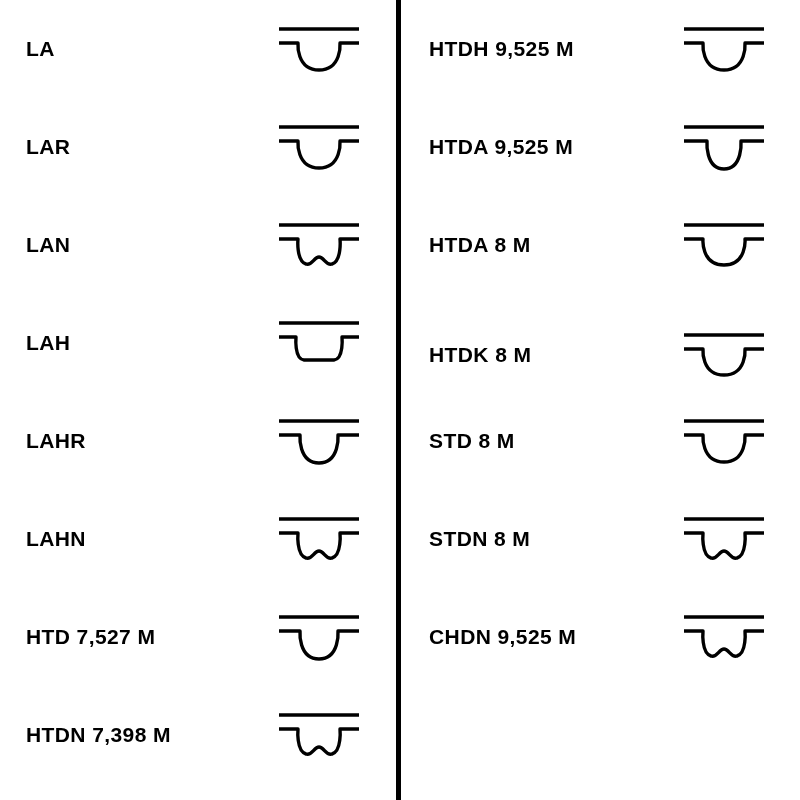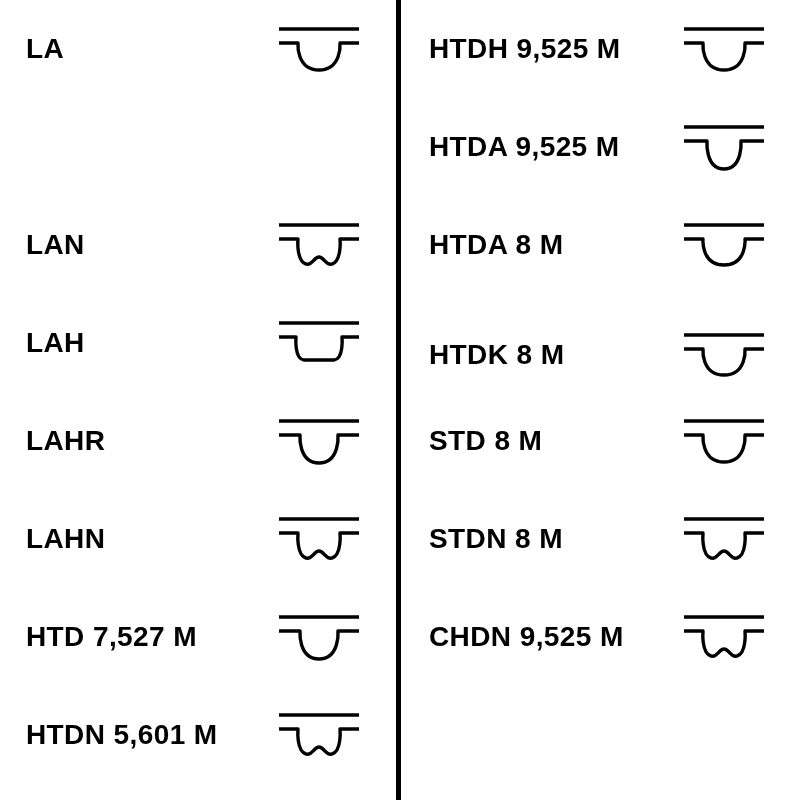--- a/index.html
+++ b/index.html
@@ -36,21 +36,21 @@
 
   .row {
     position: absolute;
     left: 0;
     right: 0;
     height: 98px;
     display: flex;
     align-items: center;
   }
   .row-label {
-    font-size: 28px;
+    font-size: 21px;
     font-weight: bold;
     color: #000000;
     letter-spacing: 0.4px;
     white-space: nowrap;
   }
   .col-left .row-label  { margin-left: 26px; }
   .col-right .row-label { margin-left: 28px; }
 
   .profile {
     position: absolute;
@@ -83,20 +83,29 @@
     <div class="row" style="top:0px">
       <span class="row-label">LA</span>
       <span class="profile">
         <svg width="86" height="56" viewBox="0 0 86 56">
           <line class="top-line" x1="3" y1="8" x2="83" y2="8"></line>
           <path class="tooth-path" d="M3,22 L22,22 C22,22 20,49 43,49 C66,49 64,22 64,22 L83,22"></path>
         </svg>
       </span>
     </div>
 
+    <div class="row" style="top:98px">
+      <span class="row-label">LAR</span>
+      <span class="profile">
+        <svg width="86" height="56" viewBox="0 0 86 56">
+          <line class="top-line" x1="3" y1="8" x2="83" y2="8"></line>
+          <path class="tooth-path" d="M3,22 L22,22 C22,22 20,49 43,49 C66,49 64,22 64,22 L83,22"></path>
+        </svg>
+      </span>
+    </div>
 
     <div class="row" style="top:294px">
       <span class="row-label">LAH</span>
       <span class="profile">
         <svg width="86" height="56" viewBox="0 0 86 56">
           <line class="top-line" x1="3" y1="8" x2="83" y2="8"></line>
           <path class="tooth-path" d="M3,22 L20,22 C20,22 18,44 28,45 L58,45 C68,44 66,22 66,22 L83,22"></path>
         </svg>
       </span>
     </div>
@@ -135,21 +144,21 @@
       <span class="row-label">HTD 7,527 M</span>
       <span class="profile">
         <svg width="86" height="56" viewBox="0 0 86 56">
           <line class="top-line" x1="3" y1="8" x2="83" y2="8"></line>
           <path class="tooth-path" d="M3,22 L24,22 C24,22 22,50 43,50 C64,50 62,22 62,22 L83,22"></path>
         </svg>
       </span>
     </div>
 
     <div class="row" style="top:686px">
-      <span class="row-label">HTDN 5,601 M</span>
+      <span class="row-label">HTDN 7,398 M</span>
       <span class="profile">
         <svg width="86" height="56" viewBox="0 0 86 56">
           <line class="top-line" x1="3" y1="8" x2="83" y2="8"></line>
           <path class="tooth-path" d="M3,22 L22,22 C22,22 20,44 30,47 C36,49 38,40 43,40 C48,40 50,49 56,47 C66,44 64,22 64,22 L83,22"></path>
         </svg>
       </span>
     </div>
 
   </div>
 

